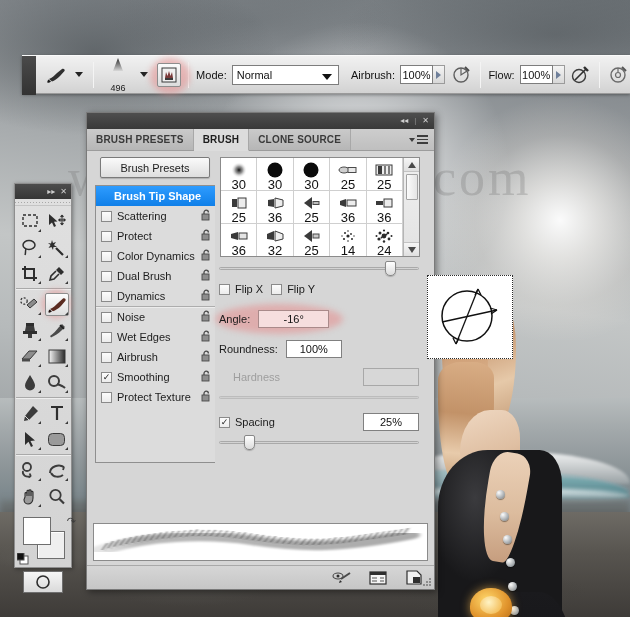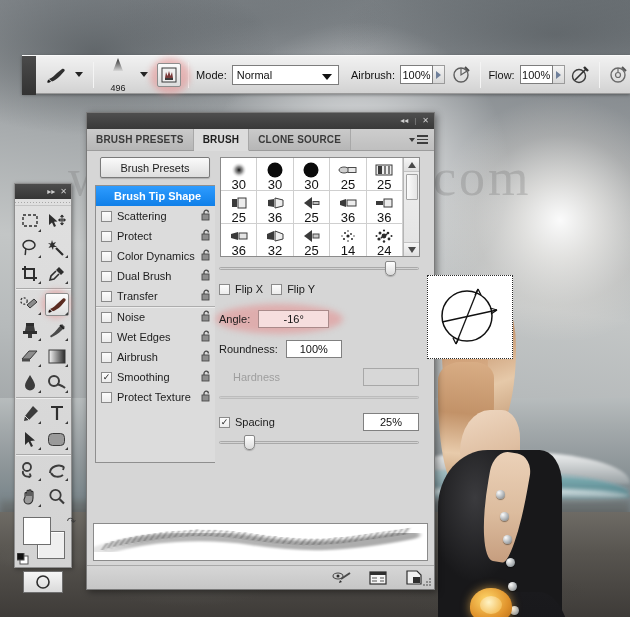--- a/index.html
+++ b/index.html
@@ -954,21 +954,21 @@
             <span class="opt-lock">
               <svg width="11" height="12" viewBox="0 0 11 12">
                   <path d="M3 5 L3 3.4 A2.2 2.2 0 0 1 7.4 3.4" fill="none" stroke="#4a4a4a" stroke-width="1.3"></path>
                   <rect x="1" y="5" width="7" height="6" fill="#8e8e8e" stroke="#4a4a4a" stroke-width=".9"></rect>
                 </svg>
             </span>
           </div>
 
           <div class="opt-row">
             <span class="opt-chk"></span>
-            <span class="opt-label">Transfer</span>
+            <span class="opt-label">Dynamics</span>
             <span class="opt-lock">
               <svg width="11" height="12" viewBox="0 0 11 12">
                   <path d="M3 5 L3 3.4 A2.2 2.2 0 0 1 7.4 3.4" fill="none" stroke="#4a4a4a" stroke-width="1.3"></path>
                   <rect x="1" y="5" width="7" height="6" fill="#8e8e8e" stroke="#4a4a4a" stroke-width=".9"></rect>
                 </svg>
             </span>
           </div>
 
           <div class="opt-divider"></div>
 

